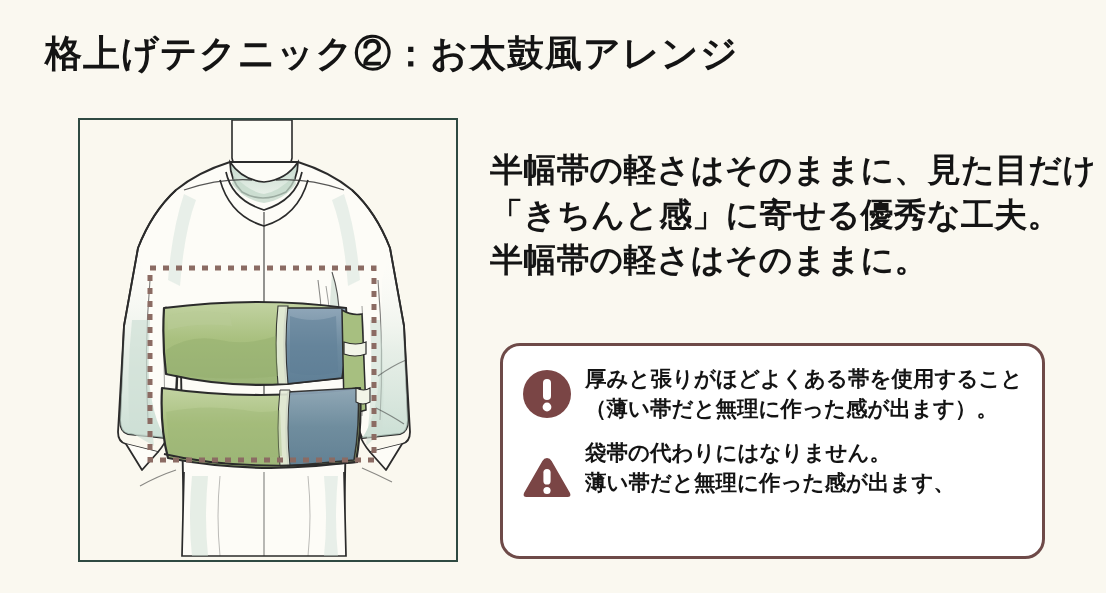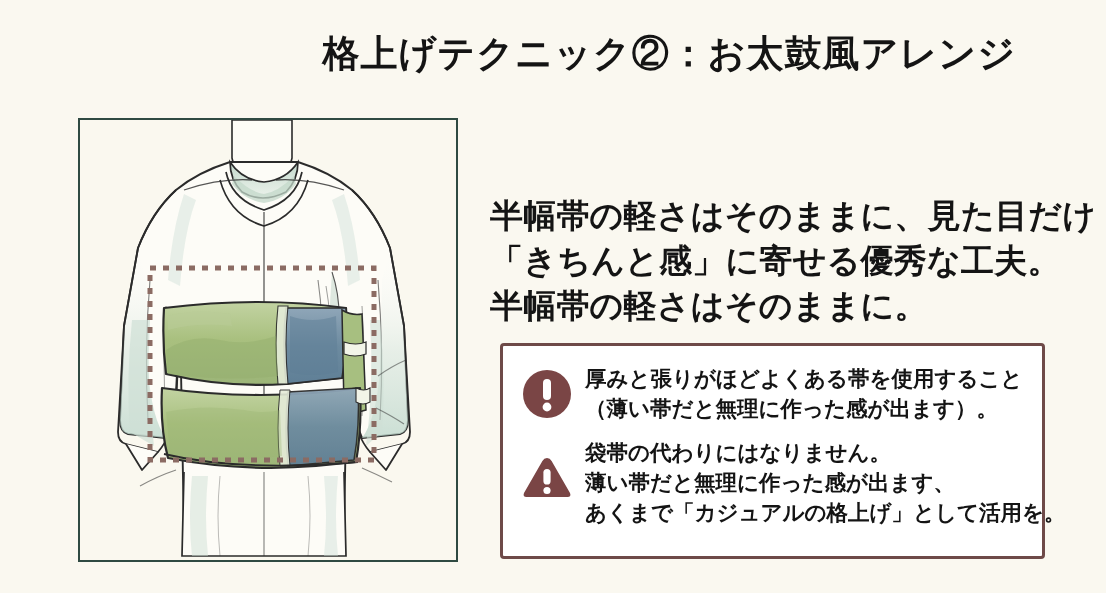--- a/index.html
+++ b/index.html
@@ -20,27 +20,28 @@
     height: 593px;
     background: #faf8f0;
   }
 
   
   .title {
     position: absolute;
     left: 0;
     top: 29px;
     width: 1016px;
-    text-align: right;
+    text-align: left;
     font-family: "Liberation Serif", "DejaVu Serif", serif;
     font-weight: 700;
     font-size: 37px;
     letter-spacing: 1px;
     color: #141414;
     white-space: nowrap;
+    padding-left: 45px;
   }
 
   
   .illus-panel {
     position: absolute;
     left: 78px;
     top: 118px;
     width: 380px;
     height: 444px;
     border: 2px solid #2f4a42;
@@ -58,34 +59,33 @@
   .body-text {
     position: absolute;
     left: 490px;
     top: 147px;
     width: 575px;
     font-weight: 700;
     font-size: 33px;
     line-height: 45px;
     letter-spacing: 0.2px;
     color: #141414;
-    margin-top: 46px;
   }
   .body-text .ln { display: block; white-space: nowrap; }
 
   
   .warn-box {
     position: absolute;
     left: 500px;
     top: 343px;
     width: 545px;
     height: 216px;
     background: #ffffff;
     border: 3px solid #6e4a48;
-    border-radius: 4px;
+    border-radius: 20px;
     box-sizing: border-box;
   }
   .warn-row {
     position: absolute;
     left: 18px;
     display: flex;
     align-items: flex-start;
   }
   .warn-row.r1 { top: 18px; }
   .warn-row.r2 { top: 92px; }
@@ -252,19 +252,18 @@
 
     <div class="warn-row r2">
       <svg class="warn-icon" viewBox="0 0 52 52">
         <path d="M26 6 Q29 6 30.6 9 L49 41 Q50.5 45 46.5 45 L5.5 45 Q1.5 45 3 41 L21.4 9 Q23 6 26 6 Z" fill="#7a4545"></path>
         <rect x="22.4" y="17" width="7.2" height="15.5" rx="3.6" fill="#ffffff"></rect>
         <circle cx="26" cy="38.5" r="3.6" fill="#ffffff"></circle>
       </svg>
       <div class="warn-text">
         <span class="ln">袋帯の代わりにはなりません。</span>
         <span class="ln">薄い帯だと無理に作った感が出ます、</span>
-        <span class="ln">あくまで「カジュアルの格上げ」として活用を。</span>
       </div>
     </div>
 
   </div>
 
 </div>
 
 </body></html>

